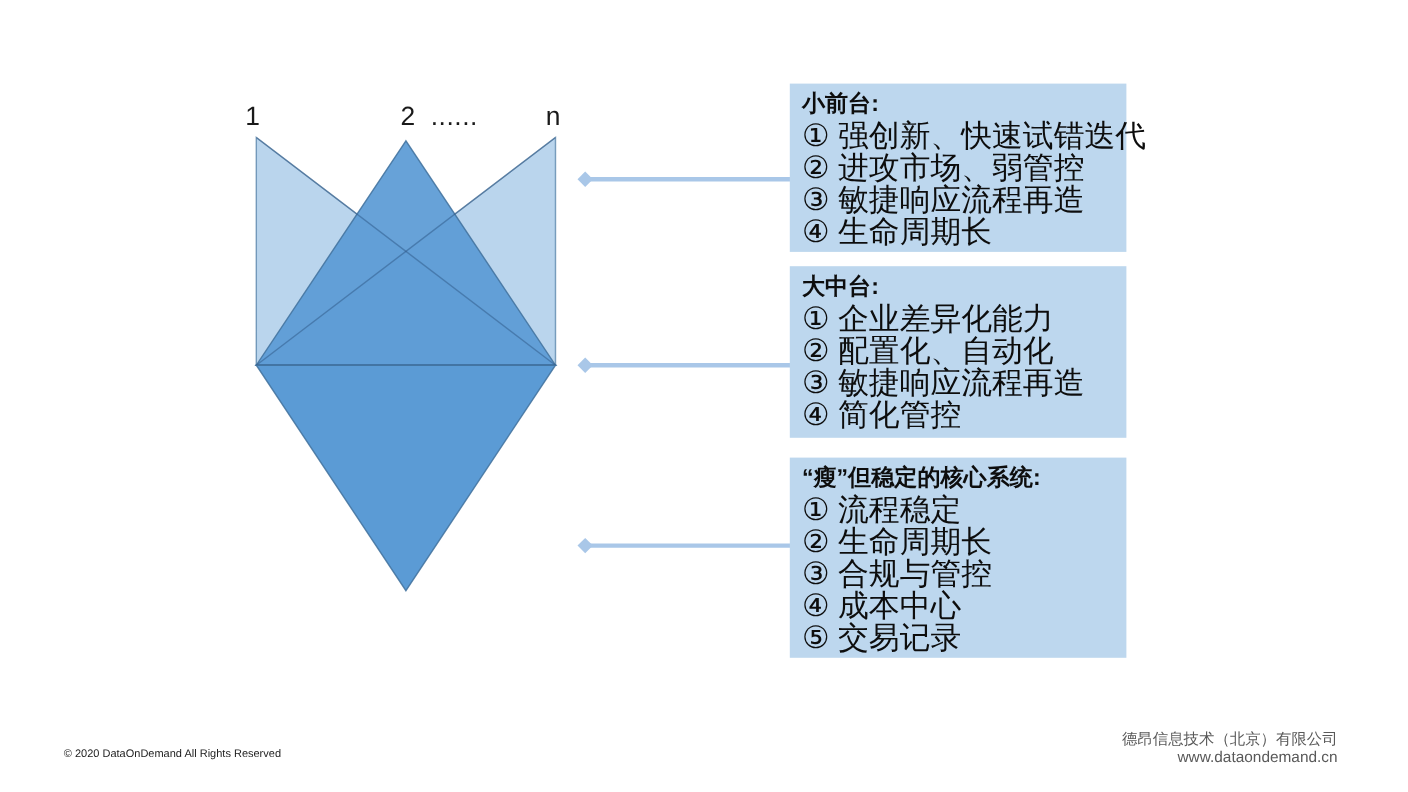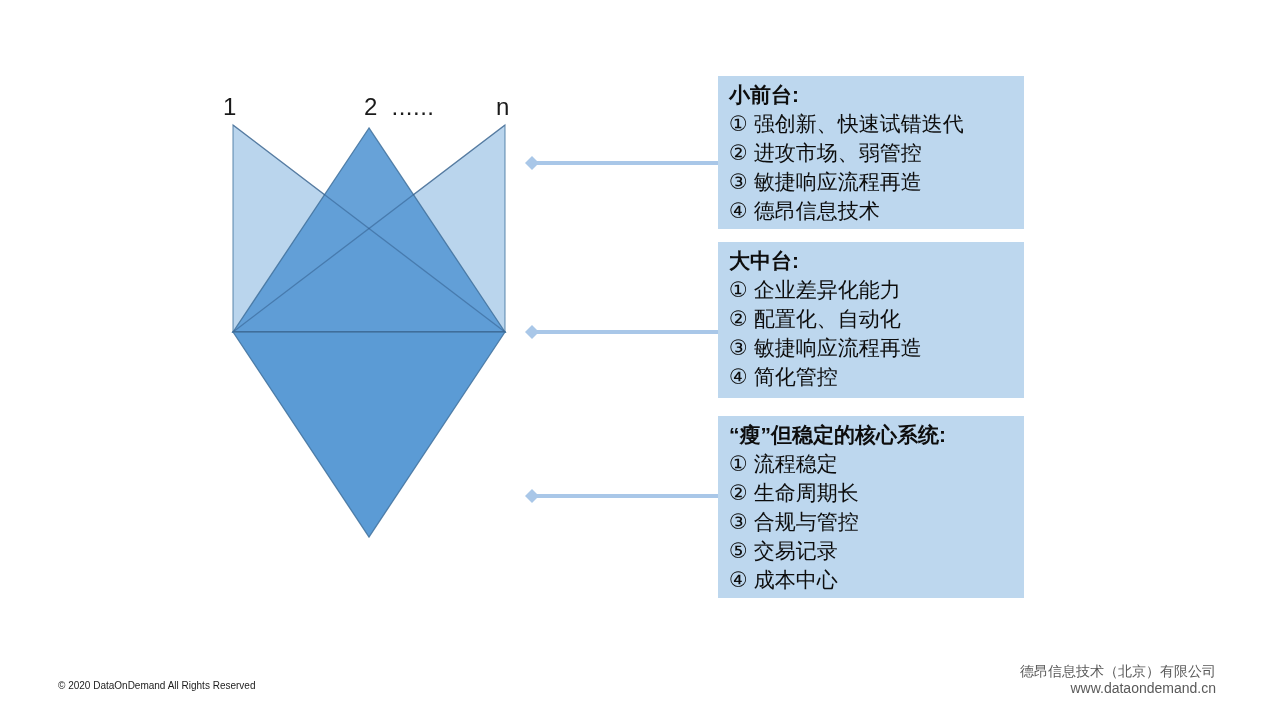--- a/index.html
+++ b/index.html
@@ -28,21 +28,21 @@
     padding: 4px 11px;
     color: #0d0d0d;
   }
   .info-box .box-title {
     font-weight: bold;
     font-size: 21px;
     line-height: 29px;
     white-space: nowrap;
   }
   .info-box .box-item {
-    font-size: 21px;
+    font-size: 28px;
     line-height: 29px;
     white-space: nowrap;
   }
   #box-front { top: 76px;  min-height: 152px; }
   #box-middle{ top: 242px; min-height: 156px; }
   #box-core  { top: 416px; min-height: 182px; }
   .footer-left {
     position: absolute;
     left: 58px; top: 680px;
     font-size: 10px;
@@ -94,38 +94,38 @@
 <div class="top-label" style="left:219px; width:22px;">1</div>
 <div class="top-label" style="left:360px; width:22px;">2</div>
 <div class="top-label" style="left:388px; width:50px;">......</div>
 <div class="top-label" style="left:492px; width:22px;">n</div>
 
 <div class="info-box" id="box-front">
   <div class="box-title">小前台:</div>
   <div class="box-item">① 强创新、快速试错迭代</div>
   <div class="box-item">② 进攻市场、弱管控</div>
   <div class="box-item">③ 敏捷响应流程再造</div>
-  <div class="box-item">④ 德昂信息技术</div>
+  <div class="box-item">④ 生命周期长</div>
 </div>
 
 <div class="info-box" id="box-middle">
   <div class="box-title">大中台:</div>
   <div class="box-item">① 企业差异化能力</div>
   <div class="box-item">② 配置化、自动化</div>
   <div class="box-item">③ 敏捷响应流程再造</div>
   <div class="box-item">④ 简化管控</div>
 </div>
 
 <div class="info-box" id="box-core">
   <div class="box-title">“瘦”但稳定的核心系统:</div>
   <div class="box-item">① 流程稳定</div>
   <div class="box-item">② 生命周期长</div>
   <div class="box-item">③ 合规与管控</div>
+  <div class="box-item">④ 成本中心</div>
   <div class="box-item">⑤ 交易记录</div>
-  <div class="box-item">④ 成本中心</div>
 </div>
 
 <div class="footer-left">© 2020 DataOnDemand All Rights Reserved</div>
 
 <div class="footer-right">
   <div>德昂信息技术（北京）有限公司</div>
   <div>www.dataondemand.cn</div>
 </div>
 
 </body></html>

